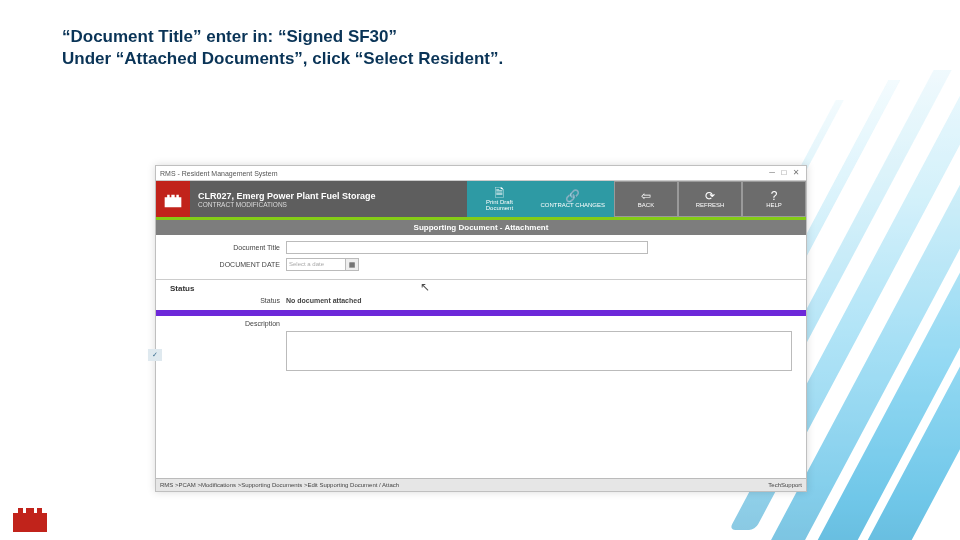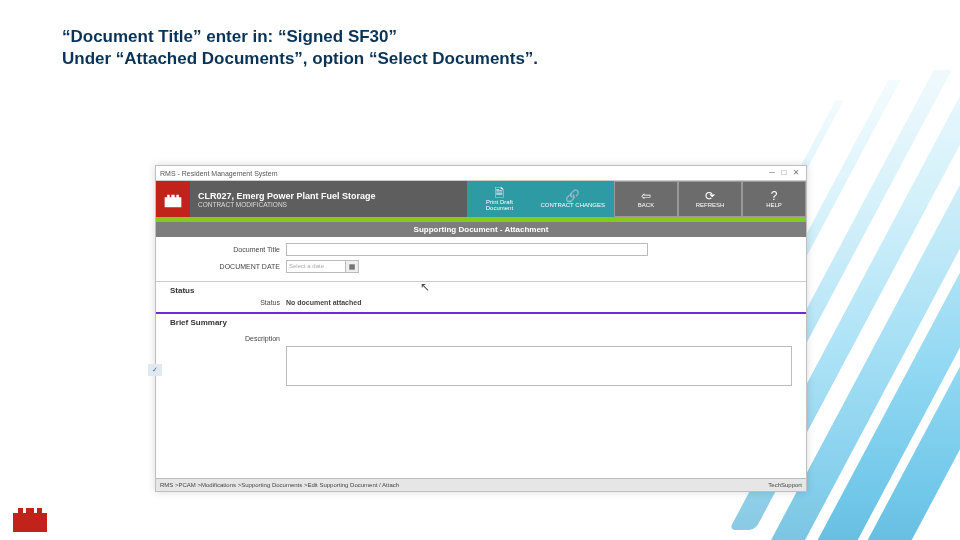--- a/index.html
+++ b/index.html
@@ -24,29 +24,29 @@
   .hdr{height:36px;background:#5e5e5e;display:flex;align-items:stretch;color:#fff;}
   .castle{width:34px;background:#c1231b;display:flex;align-items:center;justify-content:center;}
   .castle svg{width:20px;height:18px;}
   .proj{display:flex;flex-direction:column;justify-content:center;padding:0 8px;min-width:180px;}
   .proj .p1{font-size:9px;font-weight:700;}
   .proj .p2{font-size:6.5px;color:#ddd;}
   .hdr .gap{flex:1;}
   .topbtn{border:1px solid #9a9a9a;background:#6c6c6c;display:flex;flex-direction:column;align-items:center;justify-content:center;padding:2px 8px;font-size:6px;min-width:46px;}
   .topbtn.teal{background:#2e9aa4;border-color:#2e9aa4;}
   .topbtn .ico{font-size:12px;line-height:12px;}
-  .subhdr{background:#7d7d7d;color:#fff;text-align:center;font-size:8px;padding:3px 0;font-weight:600;border-top:5px solid #84cc16;}
+  .subhdr{background:#7d7d7d;color:#fff;text-align:center;font-size:8px;padding:3px 0;font-weight:600;border-top:3px solid #84cc16;}
   .content{padding:6px 14px 4px;border-bottom:1px solid #ccc;}
   .row{display:flex;align-items:center;margin-bottom:4px;}
   .lbl{width:110px;text-align:right;font-size:7px;color:#444;padding-right:6px;}
   .fld{height:11px;border:1px solid #bbb;background:#fff;}
   .datebox{display:flex;align-items:center;}
   .datebox .fld{width:56px;}
   .calico{width:12px;height:11px;border:1px solid #bbb;border-left:none;background:#eee;display:flex;align-items:center;justify-content:center;font-size:7px;}
-  .section{padding:2px 14px;border-bottom:2px solid #6d28d9;}
+  .section{padding:2px 14px;border-bottom:6px solid #6d28d9;}
   .section-head{font-size:8px;font-weight:700;color:#333;padding:2px 0;}
   .statusrow{display:flex;align-items:center;padding:2px 0 4px;}
   .statusrow .lbl{width:110px;}
   .attached{padding:4px 0;}
   .attached .lbl{text-align:right;color:#333;font-size:7px;padding-bottom:4px;}
   .btncol{display:flex;flex-direction:column;align-items:center;gap:2px;padding-left:120px;}
   .smbtn{width:90px;height:12px;border:1px solid #bbb;background:#efefef;font-size:6.5px;text-align:center;line-height:12px;color:#555;}
   .smbtn:first-child{background:#eaeaea;color:#222;}
   .summary{padding:4px 14px;}
   .summary .lbl{width:110px;font-size:7px;text-align:right;padding-right:6px;}
@@ -69,21 +69,21 @@
       <span></span>
       <span></span>
       <span></span>
       <span></span>
       <span></span>
       <span></span>
 </div>
 
 <div class="instructions">
   <div>“Document Title” enter in: “Signed SF30”</div>
-  <div>Under “Attached Documents”, option “Select Documents”.</div>
+  <div>Under “Attached Documents”, click “Select Resident”.</div>
 </div>
 
 <div class="app">
 
   <div class="titlebar">
     <span>RMS - Resident Management System</span>
     <span class="spacer"></span>
     <span class="winbtn">─</span>
     <span class="winbtn">□</span>
     <span class="winbtn">✕</span>
@@ -141,23 +141,20 @@
 
   <div class="section">
     <div class="section-head">Status</div>
     <div class="statusrow">
       <div class="lbl">Status</div>
       <div style="font-size:7px;font-weight:600;">No document attached</div>
     </div>
   </div>
 
 
-  <div class="section" style="border-bottom:none;">
-    <div class="section-head">Brief Summary</div>
-  </div>
   <div class="summary">
     <div class="row" style="align-items:flex-start;">
       <div class="lbl">Description</div>
     </div>
     <div style="position:relative;">
       <div class="spell">✓</div>
       <div class="tarea"></div>
     </div>
   </div>
 

